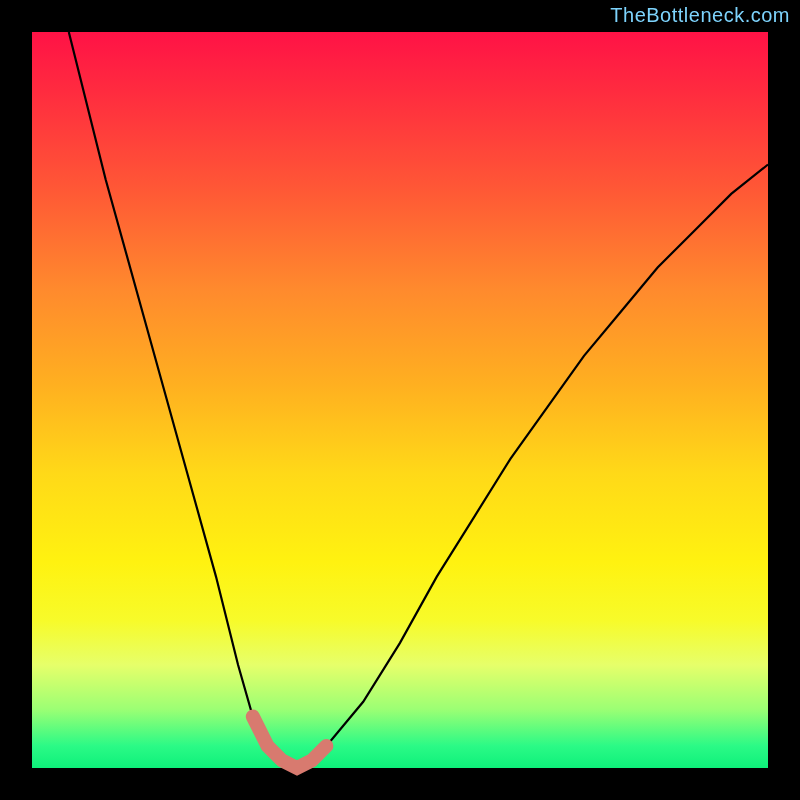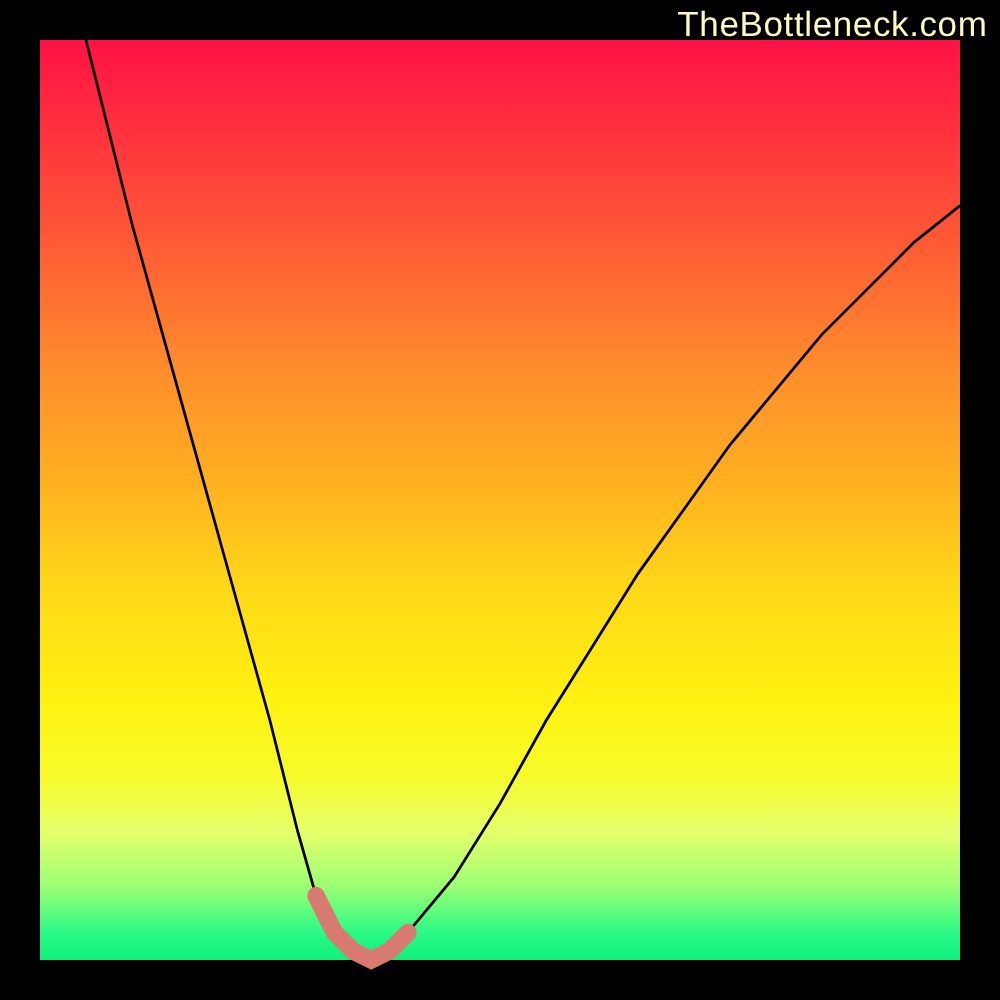--- a/index.html
+++ b/index.html
@@ -14,22 +14,22 @@
   .frame {
     position: relative;
     width: 800px;
     height: 800px;
     background: #000;
   }
   .watermark {
     position: absolute;
     top: 4px;
     right: 10px;
-    color: #fef9c3;
-    font-size: 28px;
+    color: #7dd3fc;
+    font-size: 20px;
     font-weight: 500;
     z-index: 10;
     letter-spacing: 0.5px;
   }
   .plot-area {
     position: absolute;
     left: 32px;
     top: 32px;
     width: 736px;
     height: 736px;

